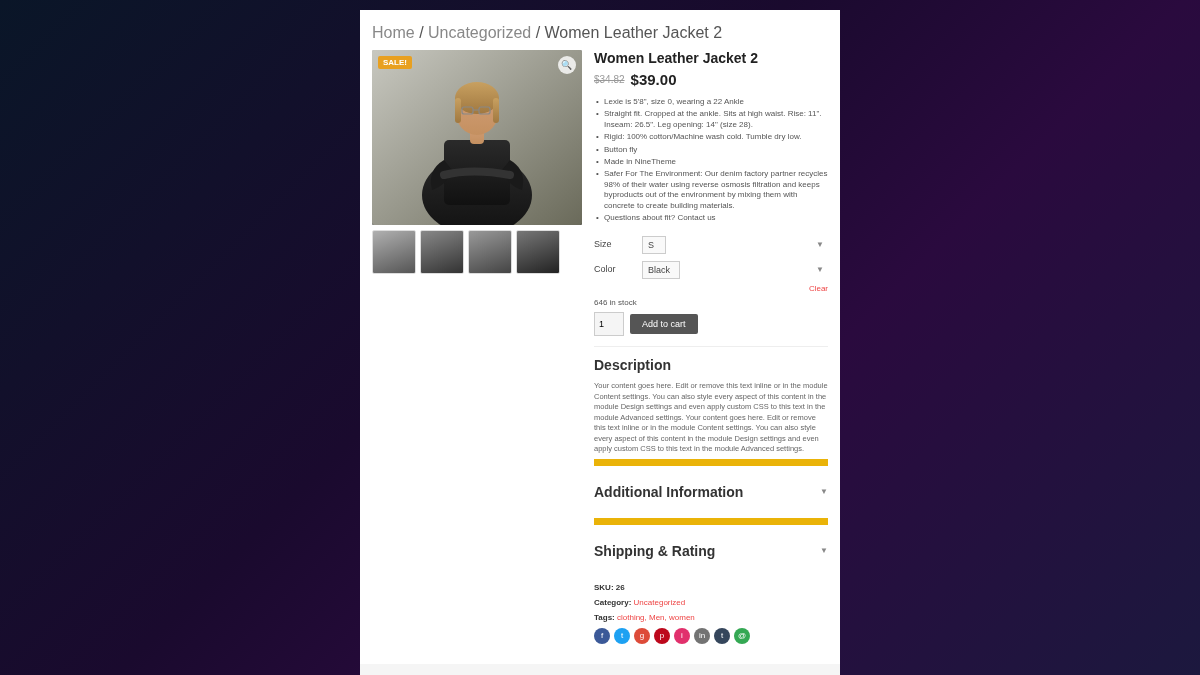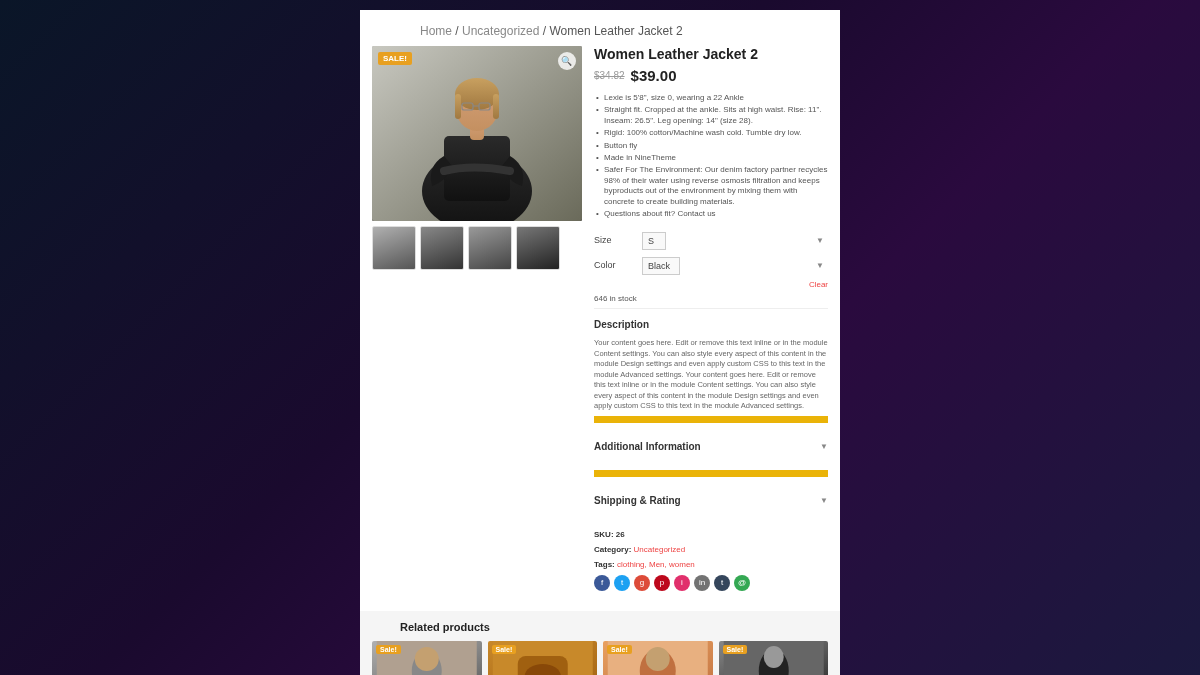--- a/index.html
+++ b/index.html
@@ -16,25 +16,24 @@
       background: #f5f5f5;
       min-height: 675px;
       margin-top: 10px;
       margin-bottom: 10px;
     }
     .inner-page {
       background: #fff;
       padding: 10px 12px 20px 12px;
     }
     .breadcrumb {
-      font-size: 12px;
+      font-size: 16px;
       color: #888;
       margin-bottom: 8px;
       padding-top: 4px;
-      margin-left: 48px;
     }
     .breadcrumb a { color: #888; text-decoration: none; }
     .breadcrumb span { color: #555; }
     .product-main {
       display: flex;
       gap: 12px;
     }
     .product-images {
       flex: 0 0 210px;
     }
@@ -214,21 +213,21 @@
       margin-top: 4px;
     }
     .section-title-row {
       display: flex;
       align-items: center;
       justify-content: space-between;
       cursor: pointer;
       padding: 4px 0;
     }
     .section-title {
-      font-size: 10px;
+      font-size: 14px;
       font-weight: bold;
       color: #333;
     }
     .chevron-icon { font-size: 8px; color: #888; }
     .desc-text {
       font-size: 7.5px;
       color: #666;
       line-height: 1.4;
       padding: 4px 0;
     }
@@ -422,20 +421,24 @@
               <option>Red</option>
             </select>
             <span class="select-arrow">▼</span>
           </div>
         </div>
 
         <div class="clear-link">Clear</div>
 
         <div class="stock-row">646 in stock</div>
 
+        <div class="qty-cart-row">
+          <input type="number" class="qty-input" value="1" min="1" style="">
+          <button class="add-to-cart-btn">Add to cart</button>
+        </div>
 
         <div class="description-section">
           <div class="section-title-row">
             <span class="section-title">Description</span>
           </div>
           <div class="desc-text">Your content goes here. Edit or remove this text inline or in the module Content settings. You can also style every aspect of this content in the module Design settings and even apply custom CSS to this text in the module Advanced settings. Your content goes here. Edit or remove this text inline or in the module Content settings. You can also style every aspect of this content in the module Design settings and even apply custom CSS to this text in the module Advanced settings.</div>
         </div>
 
         <div class="accordion-section">
           <div class="section-title-row">

